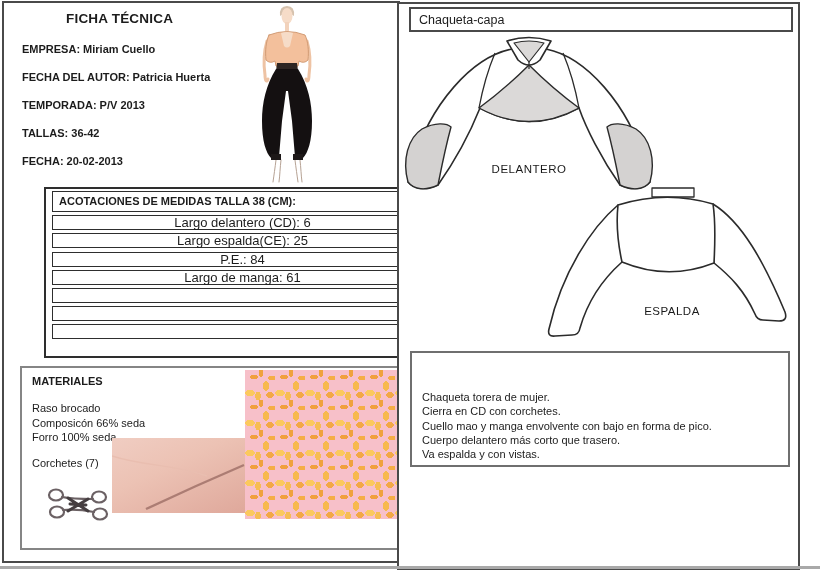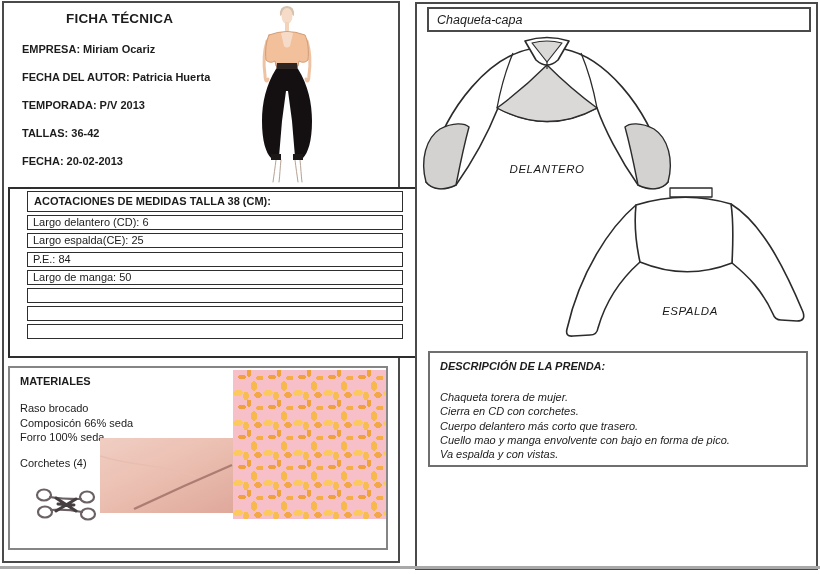--- a/index.html
+++ b/index.html
@@ -4,25 +4,25 @@
 <style>
   html,body{margin:0;padding:0;background:#fff;}
   #canvas{position:relative;width:820px;height:574px;background:#fff;overflow:hidden;
           font-family:"Liberation Sans", sans-serif;color:#1c1c1c;}
   .abs{position:absolute;}
   .panel{position:absolute;border:2px solid #4a4a4a;background:#fff;}
   
   .h1{font-size:13.5px;font-weight:700;letter-spacing:.2px;padding-left:44px;}
   .field{font-size:11px;font-weight:600;}
   
-  .meas-box{position:absolute;border:2px solid #2e2e2e;padding:2px 17px;background:#fff;}
+  .meas-box{position:absolute;border:2px solid #2e2e2e;padding:2px 6px;background:#fff;margin-left:36px;}
   .meas-head{border:1.6px solid #2e2e2e;height:19px;line-height:19px;padding-left:6px;
              font-size:11px;font-weight:600;}
   .meas-row{border:1.4px solid #2e2e2e;height:13px;line-height:13px;margin-top:3.2px;
-            padding-left:5px;font-size:11px;}
+            padding-left:5px;font-size:13px;text-align:center;}
   
   .mat-box{position:absolute;border:2px solid #858585;background:#fff;}
   .mat-title{font-size:11px;font-weight:700;}
   .mat-line{font-size:11px;line-height:14.5px;}
   
   .title-box{position:absolute;border:2px solid #4a4a4a;font-size:12.5px;
              display:flex;align-items:center;padding-left:8px;background:#fff;}
   .gray-box{position:absolute;border:2px solid #6f6f6f;background:#fff;}
   .desc-head{font-size:11px;font-weight:600;}
   .desc-line{font-size:11px;line-height:14.3px;}
@@ -58,21 +58,21 @@
 </style>
 </head>
 <body>
 
 <div id="canvas">
 
   <div class="panel" style="left:2px;top:1px;width:394px;height:558px;">
 
     <div class="abs h1" style="left:18px;top:8px;">FICHA TÉCNICA</div>
 
-    <div class="abs field" style="left:18px;top:40px;">EMPRESA: Miriam Ocariz</div>
+    <div class="abs field" style="left:18px;top:40px;">EMPRESA: Miriam Cuello</div>
     <div class="abs field" style="left:18px;top:68px;">FECHA DEL AUTOR: Patricia Huerta</div>
     <div class="abs field" style="left:18px;top:96px;">TEMPORADA: P/V 2013</div>
     <div class="abs field" style="left:18px;top:124px;">TALLAS: 36-42</div>
     <div class="abs field" style="left:18px;top:152px;">FECHA: 20-02-2013</div>
 
     <svg class="abs" style="left:231px;top:0px;" width="105" height="182" viewBox="0 0 105 182">
       <g stroke-linecap="round">
         <g stroke="#b6a294" stroke-width="1" fill="none">
           <path d="M41,157 C40,165 39,172 38,179"></path>
           <path d="M46,157 C45,165 45,172 44,179"></path>
@@ -93,34 +93,34 @@
         <rect x="36" y="151" width="10" height="6" fill="#1d1818"></rect>
         <rect x="58" y="151" width="10" height="6" fill="#1d1818"></rect>
       </g>
     </svg>
 
     <div class="meas-box" style="left:4px;top:184px;width:376px;height:163px;">
       <div class="meas-head">ACOTACIONES DE MEDIDAS TALLA 38 (CM):</div>
       <div class="meas-row">Largo delantero (CD): 6</div>
       <div class="meas-row">Largo espalda(CE): 25</div>
       <div class="meas-row">P.E.: 84</div>
-      <div class="meas-row">Largo de manga: 50</div>
+      <div class="meas-row">Largo de manga: 61</div>
       <div class="meas-row"></div>
       <div class="meas-row"></div>
       <div class="meas-row"></div>
     </div>
 
-    <div class="mat-box" style="left:4px;top:363px;width:376px;height:180px;">
+    <div class="mat-box" style="left:16px;top:363px;width:376px;height:180px;">
       <div class="abs mat-title" style="left:10px;top:7px;">MATERIALES</div>
       <div class="abs" style="left:10px;top:33px;">
         <div class="mat-line">Raso brocado</div>
         <div class="mat-line">Composicón 66% seda</div>
         <div class="mat-line">Forro 100% seda</div>
       </div>
-      <div class="abs mat-line" style="left:10px;top:88px;">Corchetes (4)</div>
+      <div class="abs mat-line" style="left:10px;top:88px;">Corchetes (7)</div>
 
       <svg class="abs" style="left:24px;top:114px;" width="64" height="44" viewBox="0 0 64 44">
         <g stroke="#6b6164" stroke-width="2.2" fill="none" stroke-linecap="round">
           <ellipse cx="10" cy="13" rx="7" ry="5.5"></ellipse>
           <ellipse cx="11" cy="30" rx="7" ry="5.5"></ellipse>
           <ellipse cx="53" cy="15" rx="7" ry="5.5"></ellipse>
           <ellipse cx="54" cy="32" rx="7" ry="5.5"></ellipse>
           <path d="M16,15 C26,17 38,17 47,17"></path>
           <path d="M17,28 C27,27 38,28 48,30"></path>
           <path stroke="#453e40" stroke-width="3" d="M22,16 L42,29 M22,29 L42,17 M24,22 L40,23"></path>
@@ -131,21 +131,21 @@
         <svg width="133" height="75" viewBox="0 0 133 75">
           <path d="M132,27 C104,39 66,56 34,71" stroke="#a1726a" stroke-width="2.4" fill="none" opacity="0.85"></path>
           <path d="M0,18 C30,28 60,26 95,38" stroke="#e9beb0" stroke-width="1.4" fill="none"></path>
         </svg>
       </div>
 
       <div class="abs brocade" style="left:223px;top:2px;width:153px;height:149px;"></div>
     </div>
   </div>
 
-  <div class="panel" style="left:415px;top:2px;width:399px;height:564px;font-style:italic;">
+  <div class="panel" style="left:397px;top:2px;width:399px;height:564px;">
 
     <div class="title-box" style="left:10px;top:3px;width:372px;height:21px;">
       <span>Chaqueta-capa</span>
     </div>
 
     <svg class="abs" style="left:3px;top:28px;" width="392" height="318" viewBox="0 0 392 318">
 
       <g stroke="#2b2b2b" stroke-width="1.6" fill="#ffffff" stroke-linejoin="round">
         <path d="M110,17 C70,25 28,72 10,133 L6,150 Q16,161 36,153 C55,126 70,96 78,76 Q128,103 177,76 C184,96 199,126 218,153 Q238,161 248,150 L244,133 C226,72 184,25 144,17 Q127,12 110,17 Z"></path>
         <path fill="#dbd9d8" stroke-width="1.4" d="M127,33 C110,50 92,65 77,76 Q127,103 177,76 C162,65 144,50 127,33 Z"></path>
@@ -162,26 +162,25 @@
       <g stroke="#2b2b2b" stroke-width="1.6" fill="#ffffff" stroke-linejoin="round">
         <rect x="250" y="156" width="42" height="9" stroke-width="1.3"></rect>
         <path d="M216,173 C190,195 160,240 147,297 Q145,305 153,304 L170,303 Q177,303 178,296 C186,268 202,246 220,230 Z"></path>
         <path d="M311,172 C340,190 362,230 383,280 Q386,289 377,289 L361,288 Q355,288 353,282 C342,258 328,244 312,231 Z"></path>
         <path d="M216,173 Q264,158 311,172 C314,192 313,212 312,231 Q266,249 220,230 C216,212 214,192 216,173 Z"></path>
       </g>
       <text x="270" y="283" text-anchor="middle" font-size="11.5" letter-spacing="0.5" fill="#1a1a1a">ESPALDA</text>
     </svg>
 
     <div class="gray-box" style="left:11px;top:347px;width:376px;height:112px;">
-      <div class="abs desc-head" style="left:10px;top:7px;">DESCRIPCIÓN DE LA PRENDA:</div>
       <div class="abs" style="left:10px;top:37px;">
         <div class="desc-line">Chaqueta torera de mujer.</div>
         <div class="desc-line">Cierra en CD con corchetes.</div>
+        <div class="desc-line">Cuello mao y manga envolvente con bajo en forma de pico.</div>
         <div class="desc-line">Cuerpo delantero más corto que trasero.</div>
-        <div class="desc-line">Cuello mao y manga envolvente con bajo en forma de pico.</div>
         <div class="desc-line">Va espalda y con vistas.</div>
       </div>
     </div>
 
   </div>
 
   <div class="edge-strip" style="left:0;top:566px;width:820px;height:3px;"></div>
 </div>
 
 </body></html>

